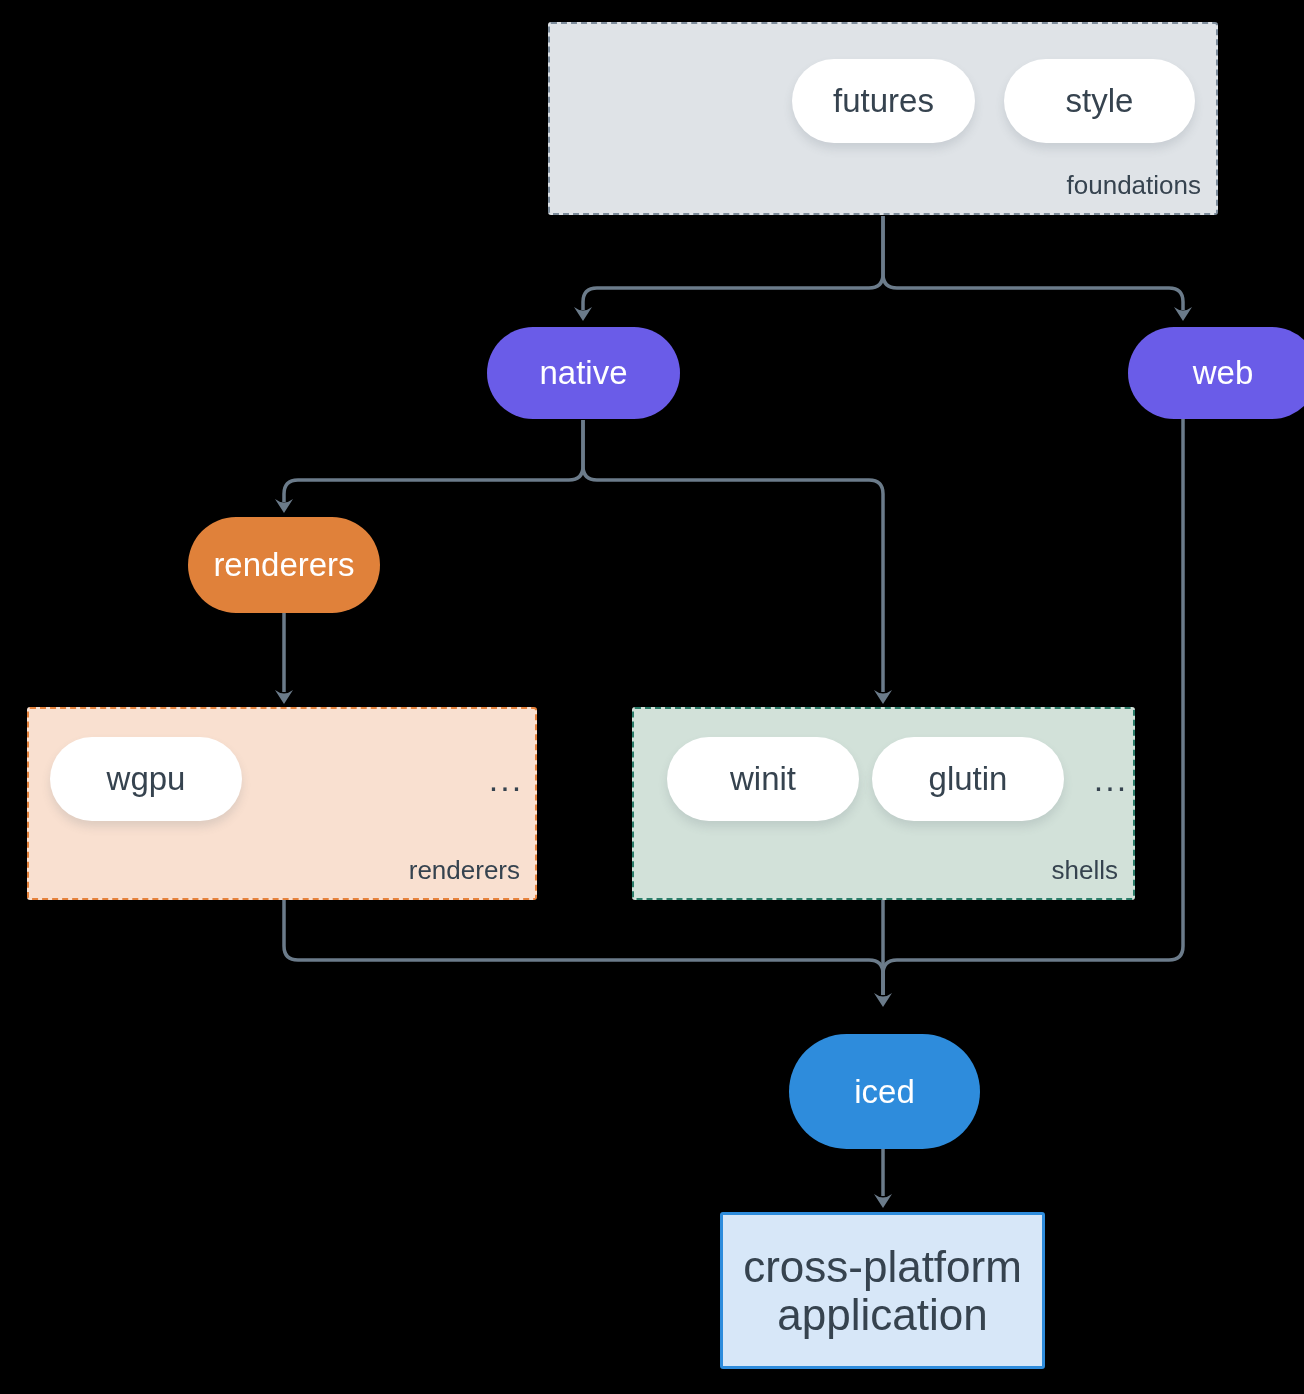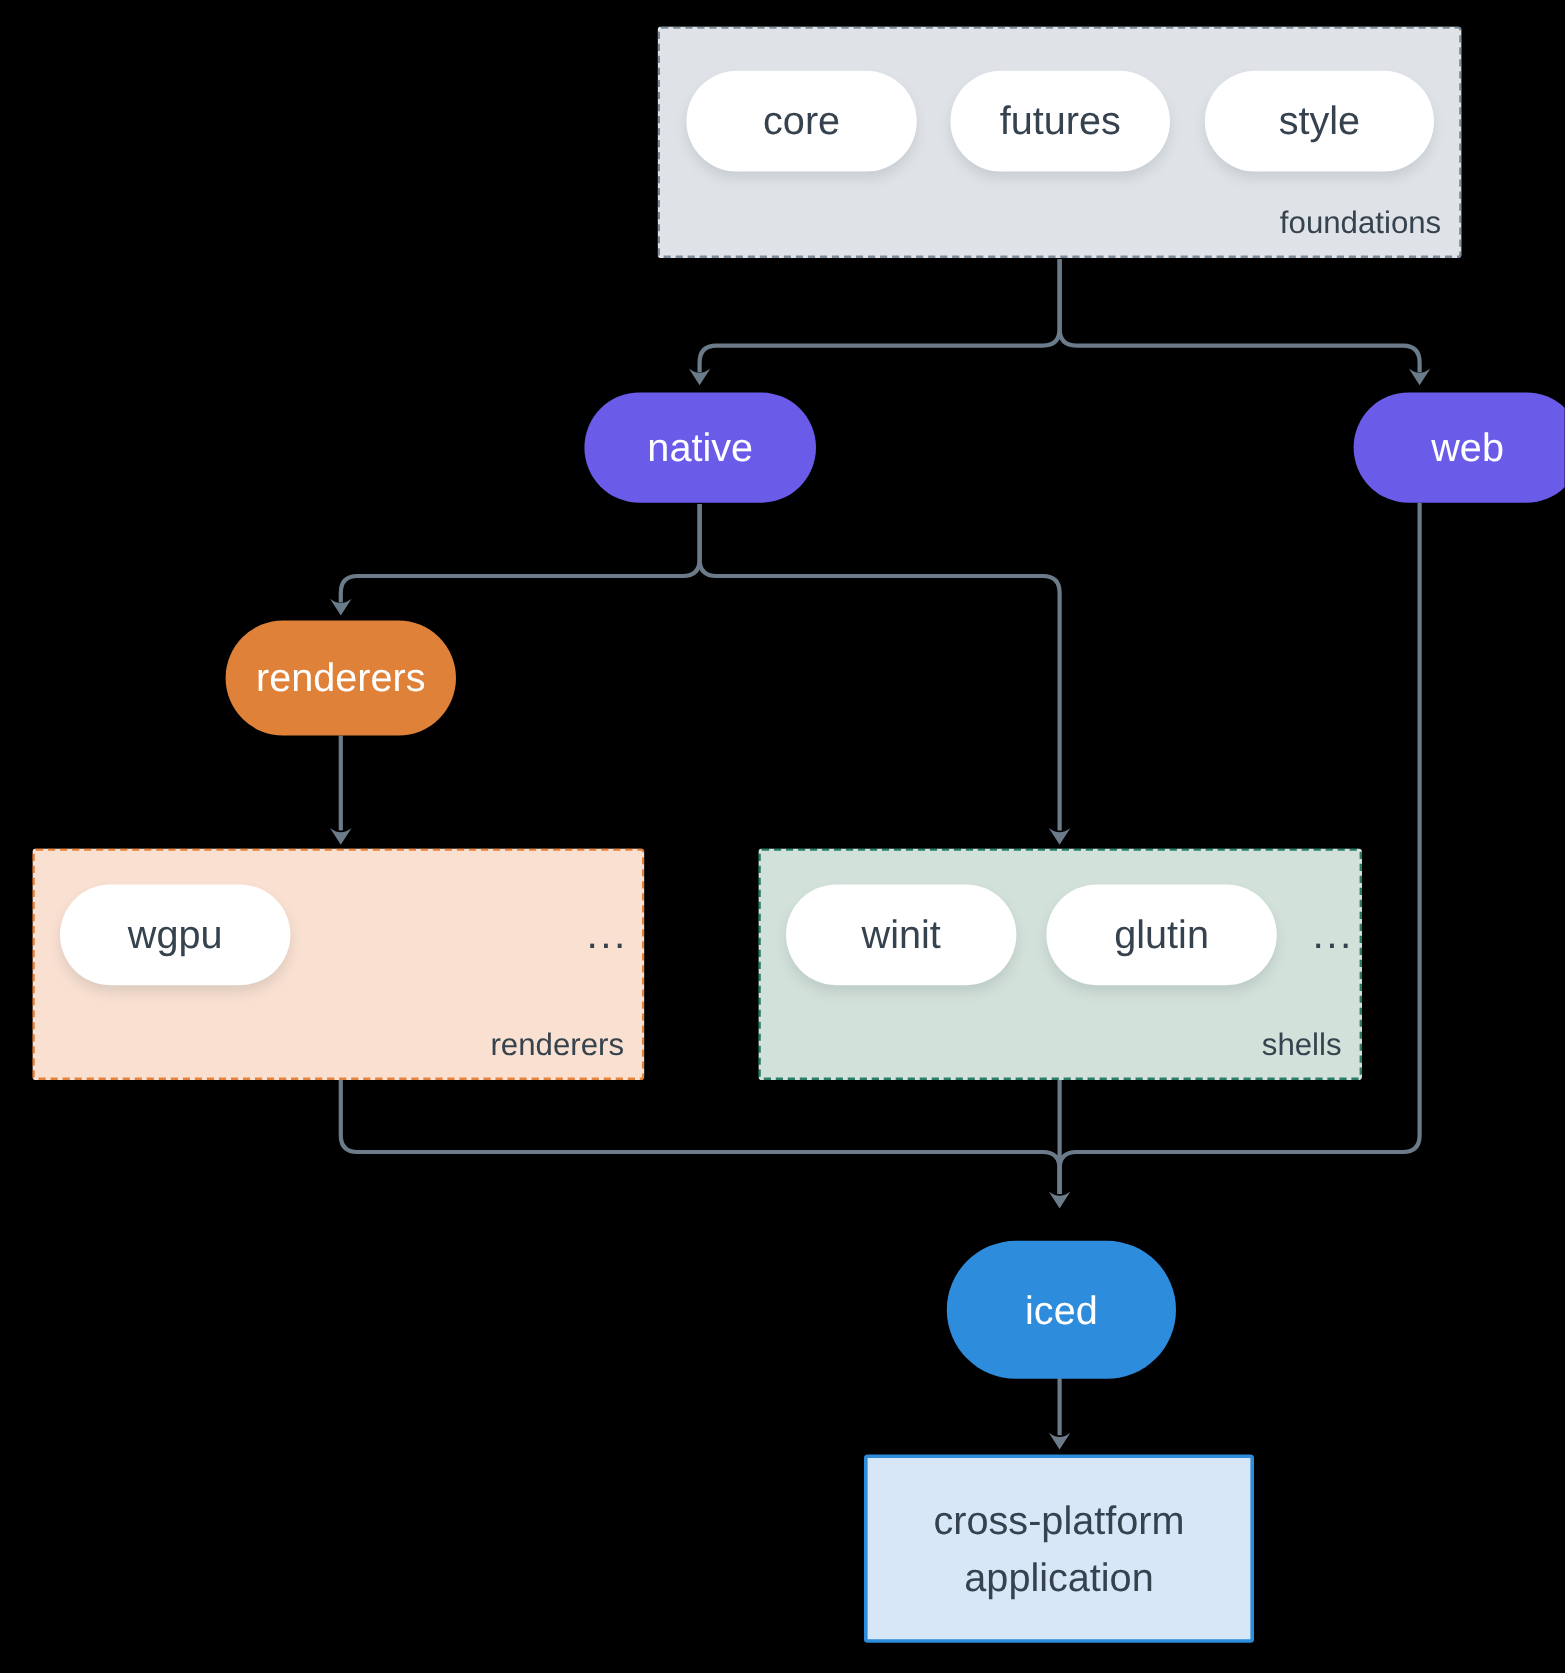--- a/index.html
+++ b/index.html
@@ -72,21 +72,21 @@
 
   .app-box {
     position: absolute; z-index: 2;
     left: 720px; top: 1212px; width: 325px; height: 157px;
     box-sizing: border-box;
     background: var(--app_fill, #d7e7f8);
     border: 3px solid var(--blue, #2e8cdc);
     border-radius: 3px;
     display: flex; flex-direction: column;
     align-items: center; justify-content: center;
-    font-size: 33px; line-height: 48px;
+    font-size: 44px; line-height: 48px;
     color: var(--text_dark, #36434f);
     text-align: center;
   }
 </style>
 </head>
 <body>
 
 <div class="canvas">
 
   <svg class="edges" width="1304" height="1394" viewBox="0 0 1304 1394">
@@ -107,39 +107,38 @@
     <path class="edge" d="M284 899 L284 946 Q284 960 298 960 L869 960 Q883 960 883 974 L883 995"></path>
     <path class="edge" d="M1183 419 L1183 946 Q1183 960 1169 960 L897 960 Q883 960 883 974 L883 995"></path>
     <path class="edge" d="M883 899 L883 995"></path>
     <path class="arrowhead" d="M874 993 Q883 1000 892 993 L883 1007 Z"></path>
 
     <path class="edge" d="M883 1102 L883 1196"></path>
     <path class="arrowhead" d="M874 1194 Q883 1201 892 1194 L883 1208 Z"></path>
   </svg>
 
   <div class="group group-foundations">
-    <div class="pill white-pill" style="left:22px; top:35px; width:192px; height:84px;">core</div>
     <div class="pill white-pill" style="left:242px; top:35px; width:183px; height:84px;text-align:right;">futures</div>
     <div class="pill white-pill" style="left:454px; top:35px; width:191px; height:84px;">style</div>
     <div class="group-label">foundations</div>
   </div>
 
   <div class="pill node-pill node-native">native</div>
   <div class="pill node-pill node-web">web</div>
 
   <div class="pill node-pill node-graphics">renderers</div>
 
   <div class="group group-renderers">
     <div class="pill white-pill" style="left:21px; top:28px; width:192px; height:84px;">wgpu</div>
     <div class="ellipsis">...</div>
     <div class="group-label">renderers</div>
   </div>
 
   <div class="group group-shells">
-    <div class="pill white-pill" style="left:21px; top:28px; width:192px; height:84px;">winit</div>
+    <div class="pill white-pill" style="left:33px; top:28px; width:192px; height:84px;">winit</div>
     <div class="pill white-pill" style="left:238px; top:28px; width:192px; height:84px;">glutin</div>
     <div class="ellipsis">...</div>
     <div class="group-label">shells</div>
   </div>
 
   <div class="pill node-pill node-iced">iced</div>
 
   <div class="app-box">
     <span>cross-platform</span>
     <span>application</span>

